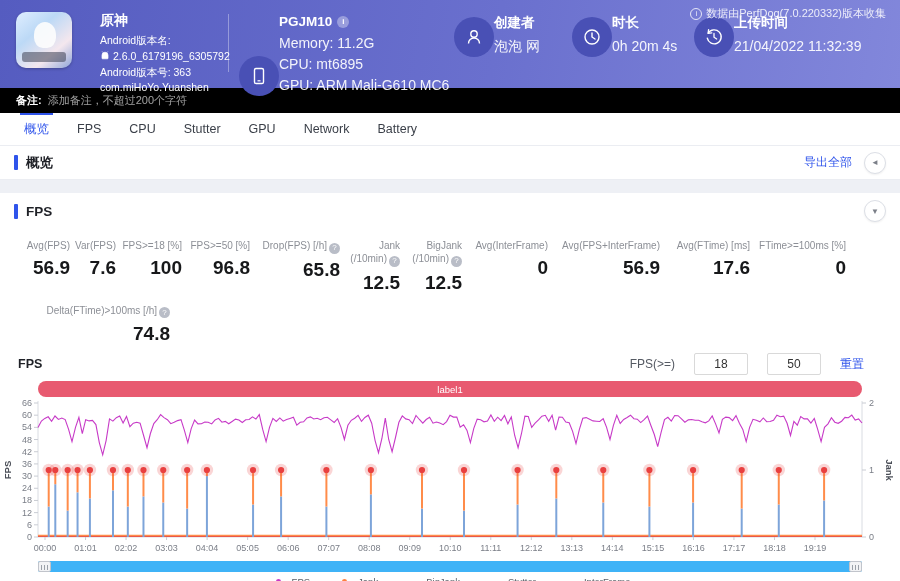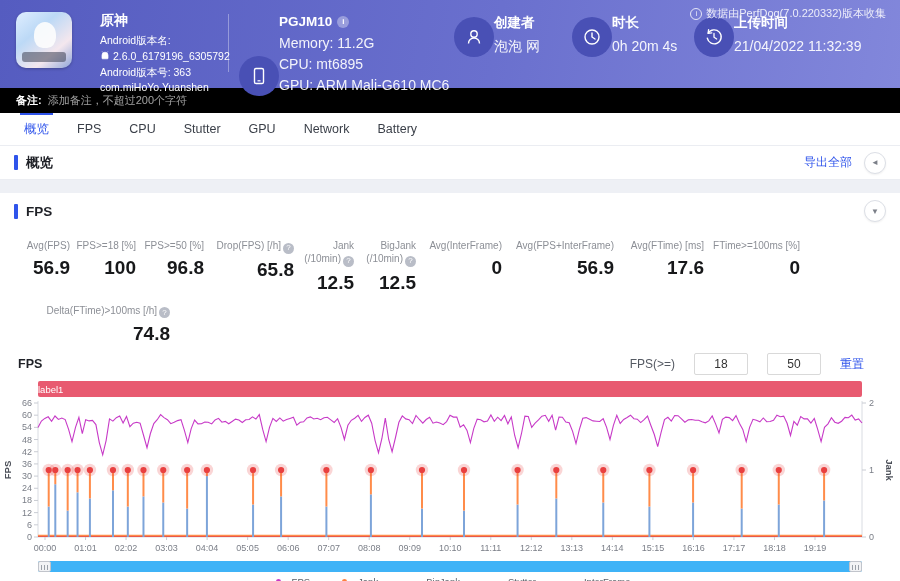--- a/index.html
+++ b/index.html
@@ -66,22 +66,22 @@
   .help-ic { display:inline-flex; width:11px; height:11px; background:#b9bdc7; color:#fff; border-radius:50%;
     font-size:8px; align-items:center; justify-content:center; vertical-align:-1px; margin-left:2px; cursor:pointer; }
   .metrics-row2 { padding:10px 0 0 20px; }
   .metrics-row2 .metric { display:inline-block; }
   
   .chart-toolbar { display:flex; align-items:center; padding:8px 36px 2px 18px; }
   .chart-title { font-size:12.5px; font-weight:bold; color:#1f2127; }
   .fps-filter { margin-left:auto; display:flex; align-items:center; gap:19px; font-size:12px; color:#555a63; }
   .fps-filter input { width:54px; height:22px; border:1px solid #d9d9d9; border-radius:2px;
     text-align:center; font-size:12px; color:#333; outline:none; }
-  .band { margin:4px 38px 0 38px; height:16px; background:#e85a70; border-radius:2px;
-    color:#fff; font-size:9.5px; display:flex; align-items:center; justify-content:flex-start; }
+  .band { margin:4px 38px 0 38px; height:16px; background:#e85a70; border-radius:8px;
+    color:#fff; font-size:9.5px; display:flex; align-items:center; justify-content:center; }
   
   .hscroll { margin:2px 38px 0 38px; height:11px; background:#3fb3f7; border-radius:2px; position:relative; }
   .hs-handle { position:absolute; top:0; width:13px; height:11px; background:#f2f3f5;
     border:1px solid #c1c4cb; border-radius:2px; cursor:ew-resize;
     background-image:repeating-linear-gradient(90deg,#9aa0a8 0 1px,transparent 1px 3px);
     background-size:7px 5px; background-position:2px 3px; background-repeat:no-repeat; }
   .hs-handle.left { left:0; }
   .hs-handle.right { right:0; }
   
   .legend { display:flex; justify-content:center; gap:26px; align-items:center; margin-top:4px; }
@@ -216,20 +216,24 @@
   <div class="sec-spacer"></div>
   <div class="circ-btn">
       <span style="font-size:8px;">▼</span>
     </div>
 </div>
 
 <div class="metrics" id="metrics-row1">
     <div class="metric" style="width: 50px;">
       <div class="mlab">Avg(FPS)</div>
       <div class="mval">56.9</div>
+    </div>
+    <div class="metric" style="width: 46px;">
+      <div class="mlab">Var(FPS)</div>
+      <div class="mval">7.6</div>
     </div>
     <div class="metric" style="width: 66px;">
       <div class="mlab">FPS&gt;=18 [%]</div>
       <div class="mval">100</div>
     </div>
     <div class="metric" style="width: 68px;">
       <div class="mlab">FPS&gt;=50 [%]</div>
       <div class="mval">96.8</div>
     </div>
     <div class="metric" style="width: 90px;">

